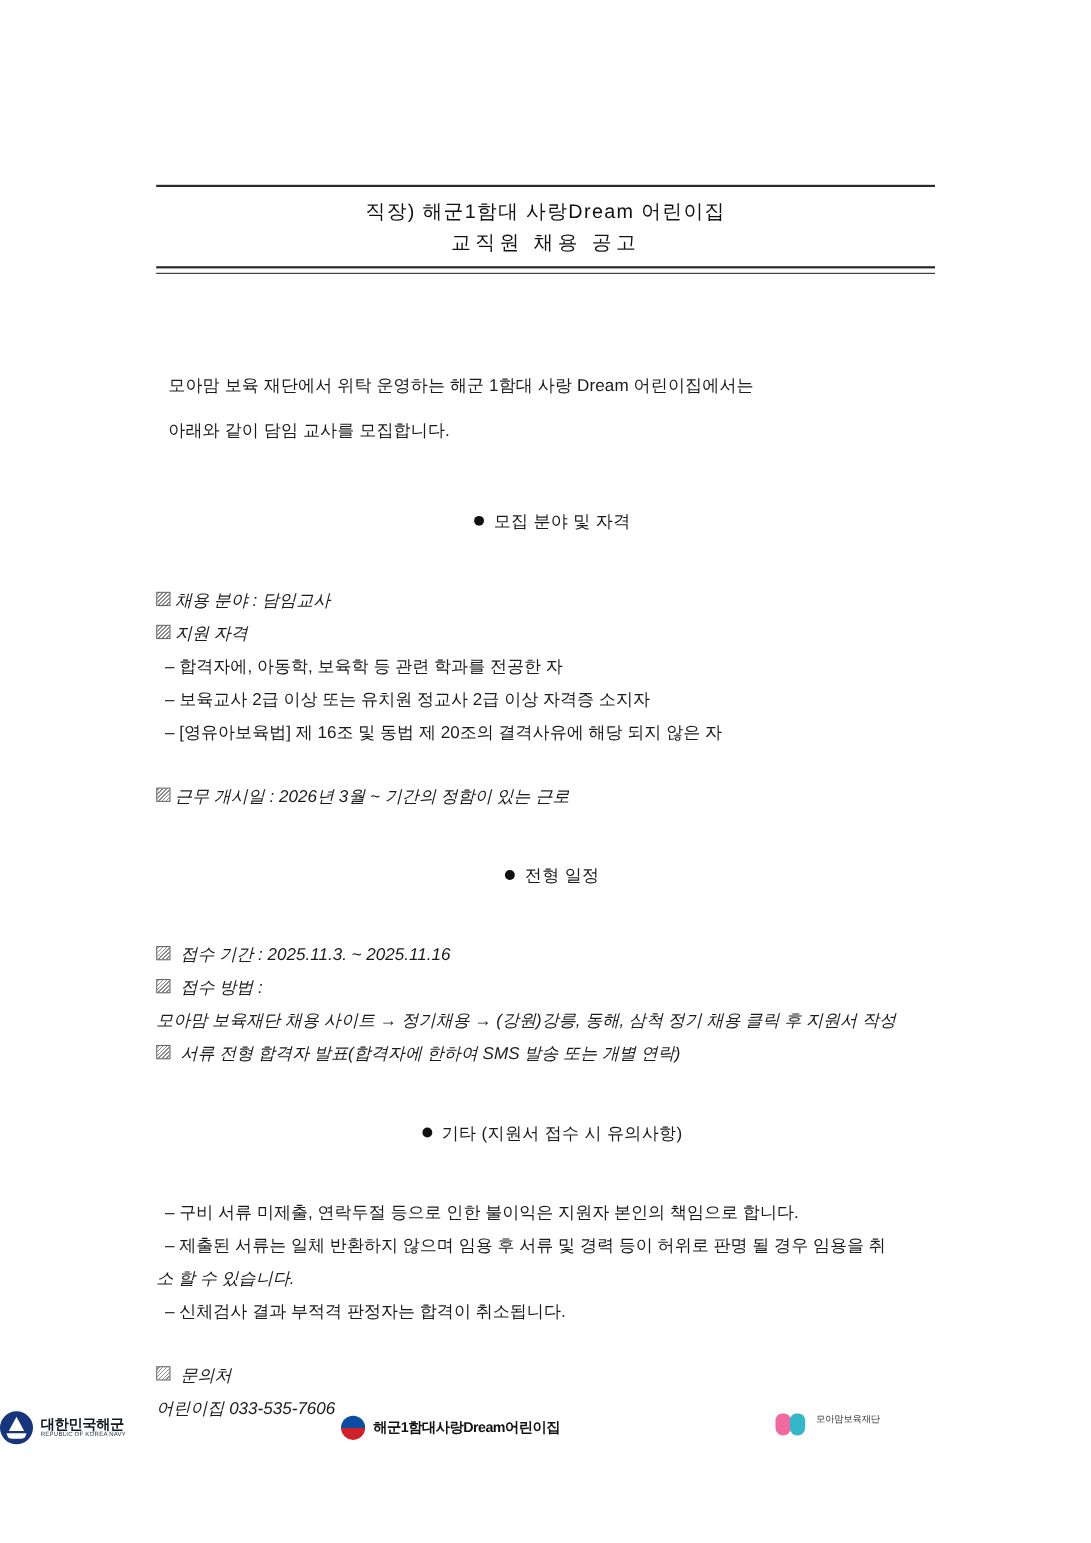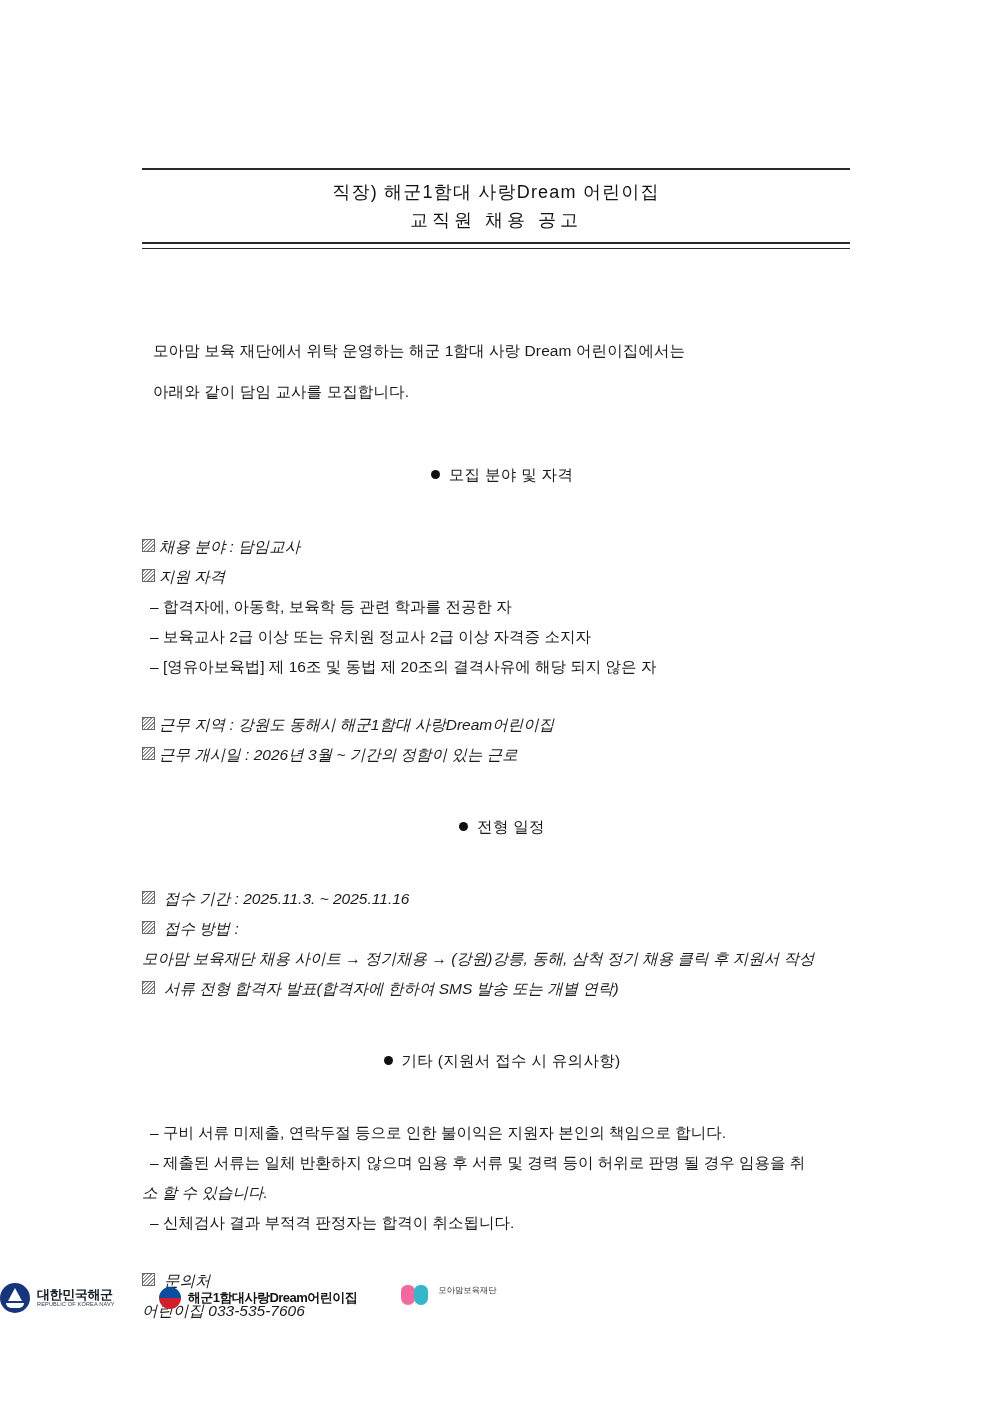--- a/index.html
+++ b/index.html
@@ -115,21 +115,21 @@
     font-style: italic;
   }
 
   
   .footer {
     position: absolute;
     left: 0;
     top: 1283px;
     width: 800px;
     display: flex;
-    justify-content: flex-start;
+    justify-content: space-between;
     align-items: center;
     gap: 44px;
   }
   .logo {
     display: flex;
     align-items: center;
     gap: 7px;
   }
   .logo-label {
     display: flex;
@@ -247,23 +247,20 @@
     <p class="wrapline">
       <span class="sq"></span><span>지원 자격</span>
     </p>
     <p class="indent-dash">– 합격자에, 아동학, 보육학 등 관련 학과를 전공한 자</p>
     <p class="indent-dash">– 보육교사 2급 이상 또는 유치원 정교사 2급 이상 자격증 소지자</p>
     <p class="indent-dash">– [영유아보육법] 제 16조 및 동법 제 20조의 결격사유에 해당 되지 않은 자</p>
 
     <div class="spacer-md"></div>
 
     <p class="wrapline">
-      <span class="sq"></span><span>근무 지역 : 강원도 동해시 해군1함대 사랑Dream어린이집</span>
-    </p>
-    <p class="wrapline">
       <span class="sq"></span><span>근무 개시일 : 2026년 3월 ~ 기간의 정함이 있는 근로</span>
     </p>
 
     <div class="spacer-md"></div>
 
     <p class="head-line">
       <span class="bullet-dot"></span><span>전형 일정</span>
     </p>
 
     <div class="spacer-md"></div>

